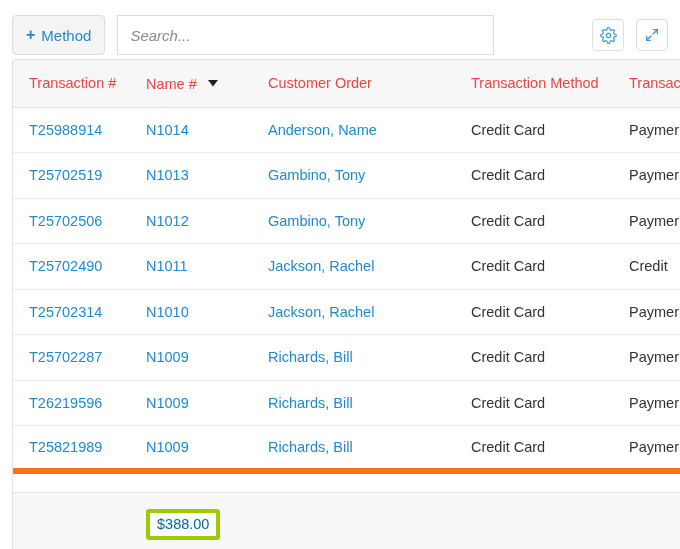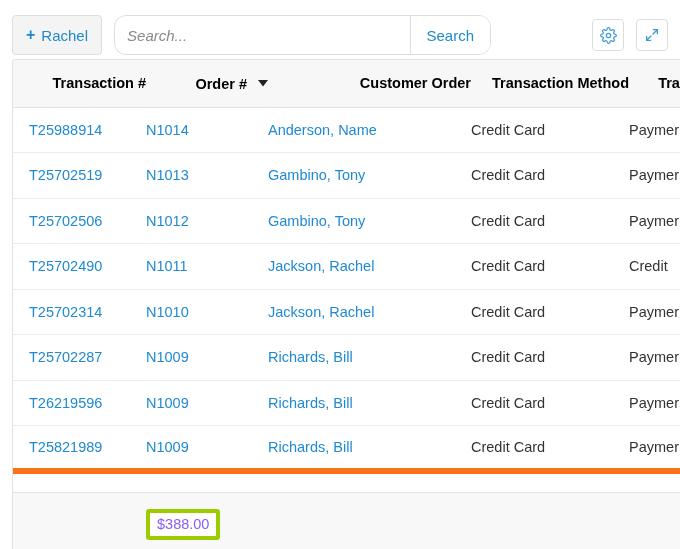--- a/index.html
+++ b/index.html
@@ -55,21 +55,21 @@
     display: inline-block;
   }
 
   .search-group {
     margin-left: 12px;
     display: flex;
     align-items: stretch;
     height: 40px;
     width: 377px;
     border: 1px solid #dddddd;
-    border-radius: 12px;
+    border-radius: 0;
     background: #ffffff;
     overflow: hidden;
   }
   .search-input {
     flex: 1;
     border: none;
     outline: none;
     padding: 0 12px;
     font-size: 15px;
     font-family: "Liberation Sans", sans-serif;
@@ -125,24 +125,24 @@
   }
 
   table {
     border-collapse: collapse;
     width: 700px;
     table-layout: fixed;
   }
 
   thead th {
     background: #f7f7f7;
-    text-align: right;
+    text-align: left;
     font-size: 14.5px;
-    font-weight: bold;
-    color: #000000;
+    font-weight: normal;
+    color: #ef4444;
     padding: 14px 0 14px 0;
     height: 47px;
     border-bottom: 1px solid #e2e2e2;
     white-space: nowrap;
     overflow: hidden;
   }
 
   .col-txn   { width: 133px; padding-left: 16px !important; }
   .col-order { width: 122px; }
   .col-cust  { width: 203px; }
@@ -184,39 +184,38 @@
     vertical-align: middle;
   }
 
   .total-chip {
     display: inline-block;
     background: #ffffff;
     border: 4px solid #9ccc00;
     border-radius: 3px;
     padding: 3px 7px;
     font-size: 14.5px;
-    color: #8b5cf6;
+    color: #0369a1;
     line-height: 1.15;
   }
 </style>
 </head>
 <body>
 
 <div class="page">
 
   <div class="toolbar">
 
     <button class="filter-btn">
       <span class="plus-icon">+</span>
-      <span>Rachel</span>
+      <span>Method</span>
     </button>
 
     <div class="search-group">
       <input class="search-input" type="text" placeholder="Search..." style="">
-      <button class="search-btn">Search</button>
     </div>
 
     <div class="toolbar-spacer"></div>
 
     <button class="icon-btn">
       <span>
         <svg width="17" height="17" viewBox="0 0 24 24" fill="none" stroke="#3b9ad9" stroke-width="1.7" stroke-linecap="round" stroke-linejoin="round">
           <circle cx="12" cy="12" r="3.1"></circle>
           <path d="M19.4 15a1.65 1.65 0 0 0 .33 1.82l.06.06a2 2 0 1 1-2.83 2.83l-.06-.06a1.65 1.65 0 0 0-1.82-.33 1.65 1.65 0 0 0-1 1.51V21a2 2 0 1 1-4 0v-.09A1.65 1.65 0 0 0 9 19.4a1.65 1.65 0 0 0-1.82.33l-.06.06a2 2 0 1 1-2.83-2.83l.06-.06a1.65 1.65 0 0 0 .33-1.82 1.65 1.65 0 0 0-1.51-1H3a2 2 0 1 1 0-4h.09A1.65 1.65 0 0 0 4.6 9a1.65 1.65 0 0 0-.33-1.82l-.06-.06a2 2 0 1 1 2.83-2.83l.06.06a1.65 1.65 0 0 0 1.82.33H9a1.65 1.65 0 0 0 1-1.51V3a2 2 0 1 1 4 0v.09a1.65 1.65 0 0 0 1 1.51 1.65 1.65 0 0 0 1.82-.33l.06-.06a2 2 0 1 1 2.83 2.83l-.06.06a1.65 1.65 0 0 0-.33 1.82V9a1.65 1.65 0 0 0 1.51 1H21a2 2 0 1 1 0 4h-.09a1.65 1.65 0 0 0-1.51 1z"></path>
         </svg>
@@ -236,21 +235,21 @@
   </div>
 
   <div class="table-wrap">
     <table>
       <thead>
         <tr>
           <th class="col-txn">
             <span>Transaction #</span>
           </th>
           <th class="col-order">
-            <span>Order #</span>
+            <span>Name #</span>
             <span style="display:inline-block;margin-left:7px;vertical-align:2px;">
               <svg width="10" height="7" viewBox="0 0 10 7">
                   <polygon points="0,0 10,0 5,6.4" fill="#222222"></polygon>
                 </svg>
             </span>
           </th>
           <th class="col-cust">
             <span>Customer Order</span>
           </th>
           <th class="col-method">

